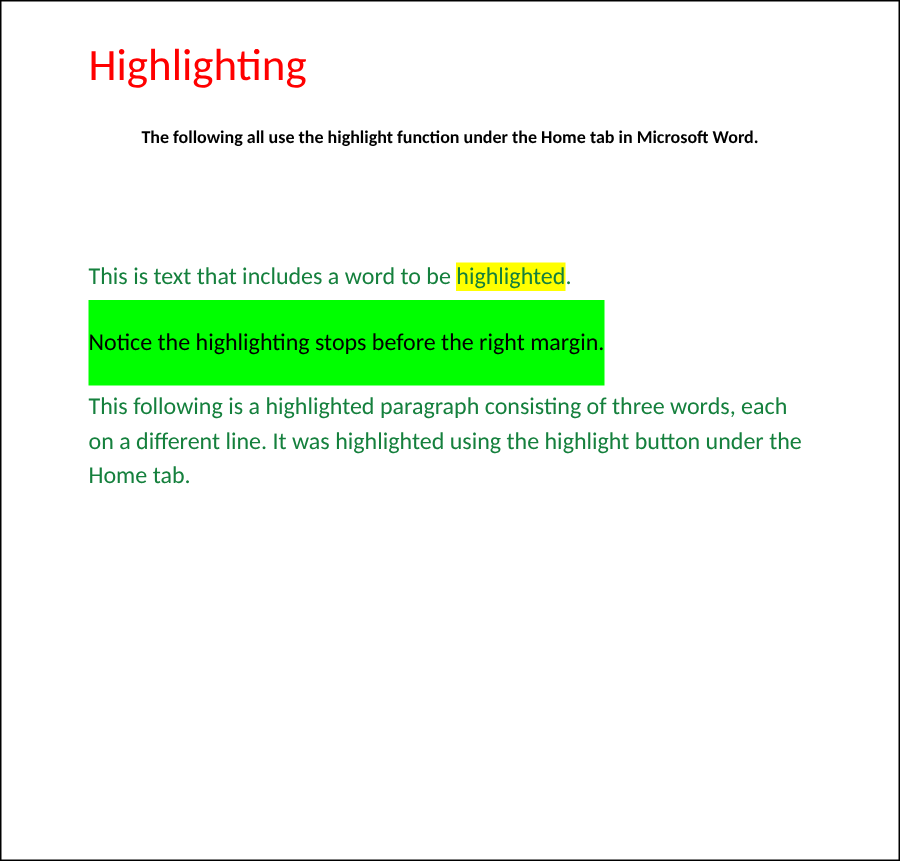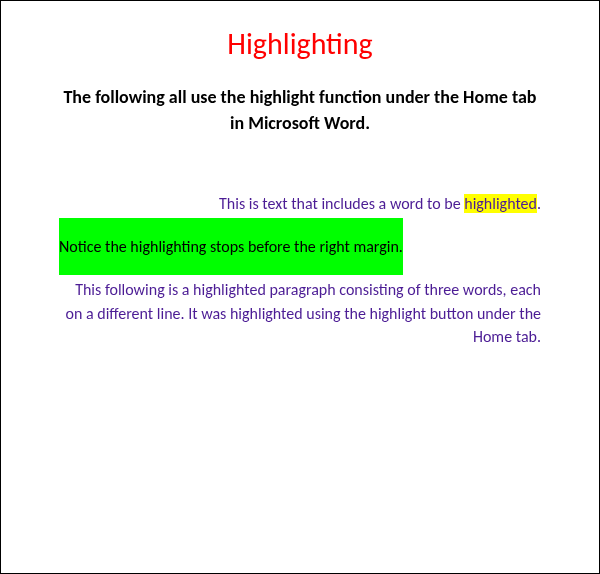--- a/index.html
+++ b/index.html
@@ -10,41 +10,40 @@
       height: 574px;
     }
     .page {
       border: 1px solid #000;
       width: 600px;
       height: 574px;
       padding: 20px 58px 20px 58px;
       background: #fff;
     }
     .title {
-      text-align: center;
+      text-align: left;
       color: #ff0000;
       font-size: 30px;
       font-weight: 400;
       margin-bottom: 22px;
       margin-top: 4px;
     }
     .subtitle {
       text-align: center;
       font-weight: bold;
-      font-size: 18px;
+      font-size: 12px;
       line-height: 1.45;
-      margin-bottom: 56px;
+      margin-bottom: 72px;
       color: #000;
     }
     .body-text {
       font-size: 16px;
       line-height: 1.45;
-      color: #4c1d95;
+      color: #15803d;
       margin-bottom: 22px;
-      text-align: right;
     }
     .hl-yellow {
       background-color: #ffff00;
     }
     .hl-green {
       background-color: #00ff00;
       display: inline;
       padding: 19px 0;
     }
     .green-block {

